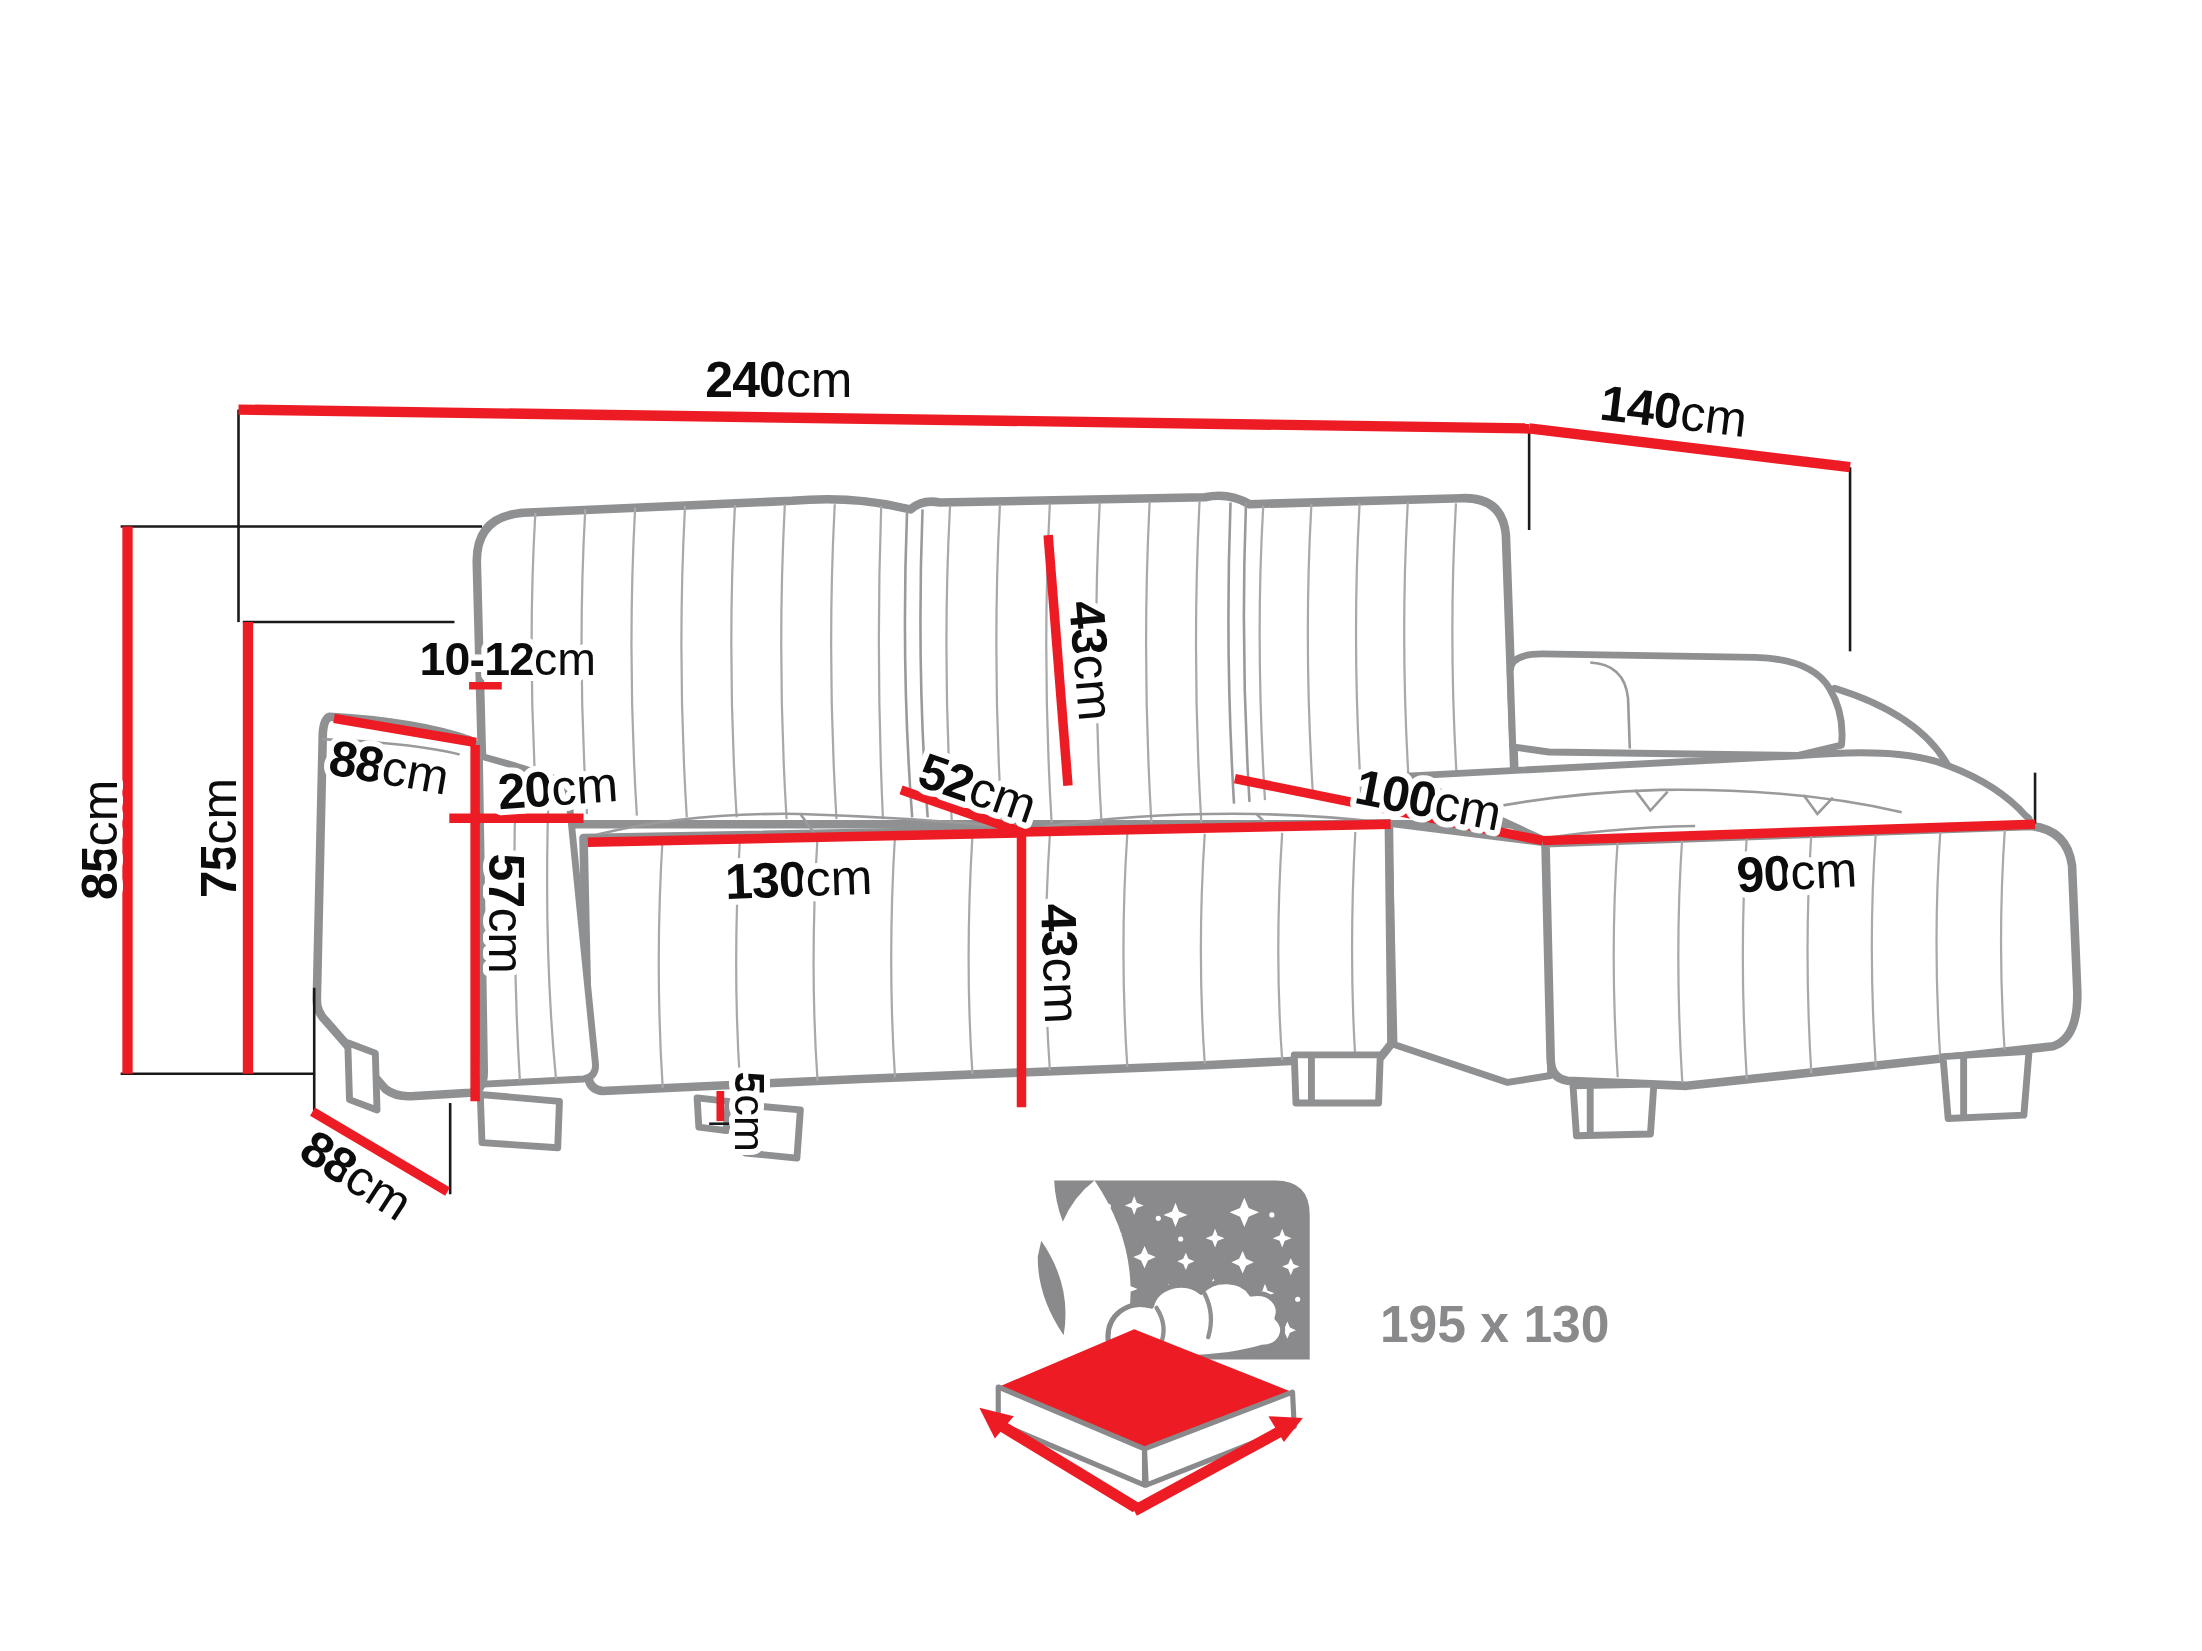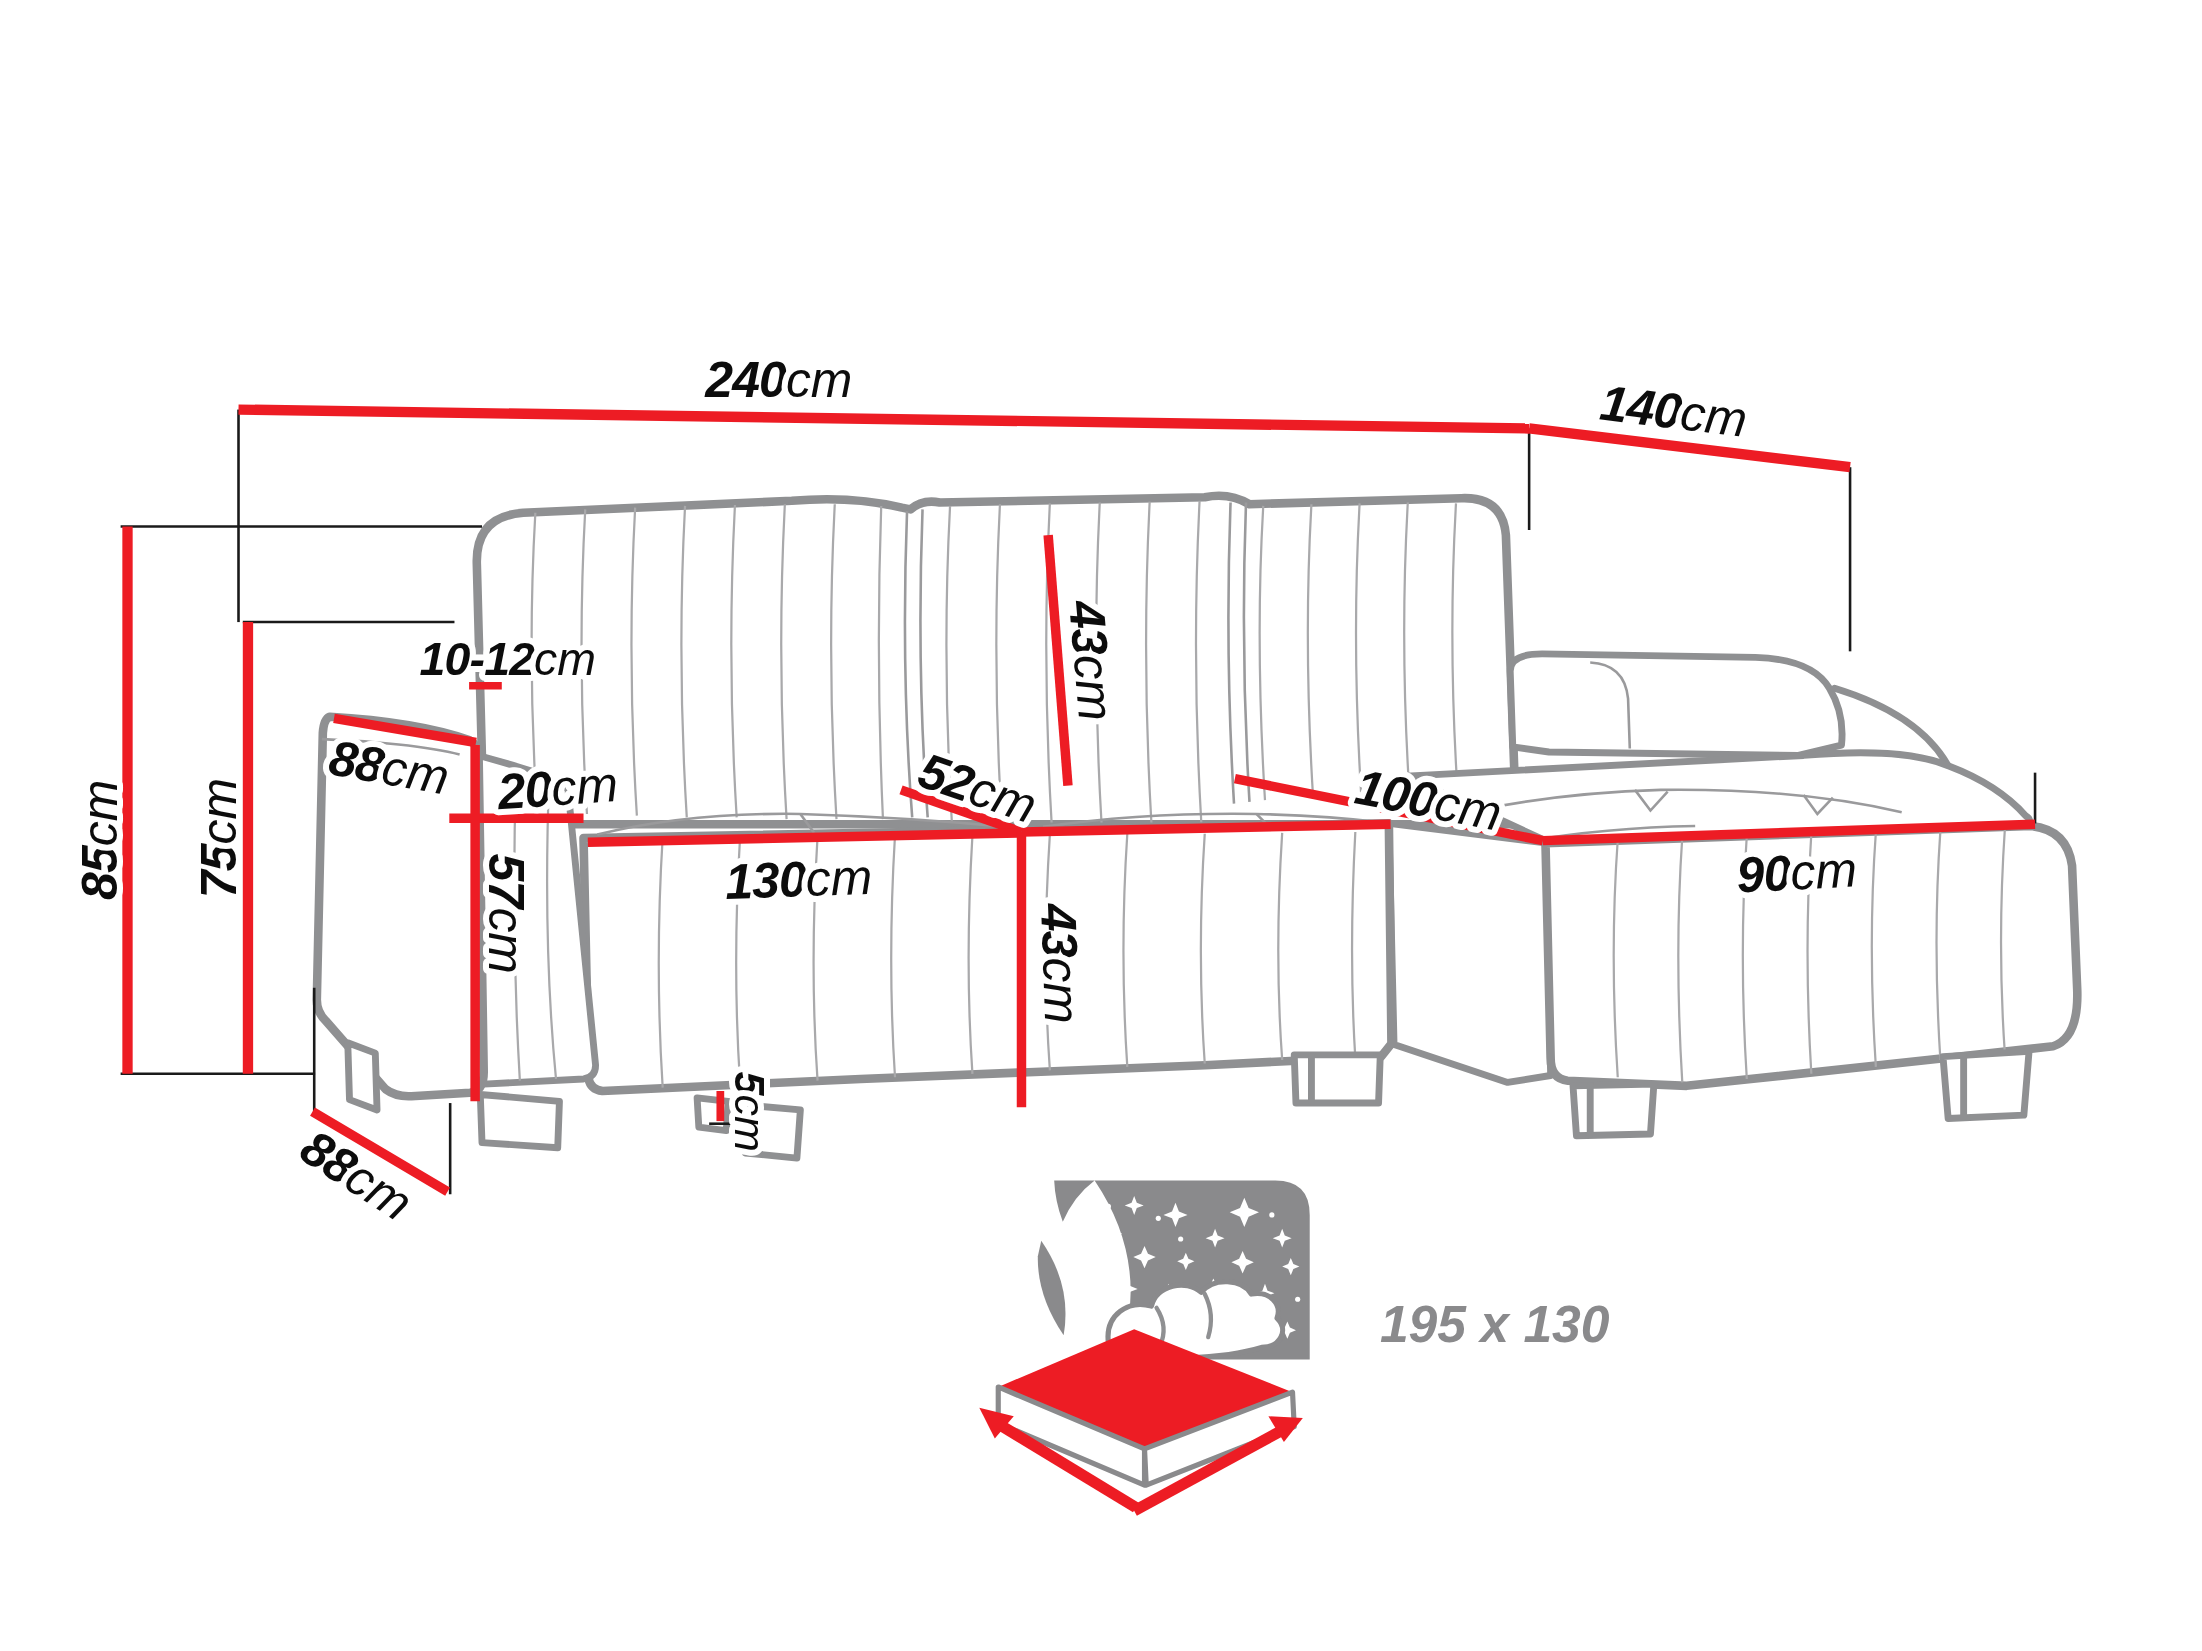--- a/index.html
+++ b/index.html
@@ -1,16 +1,16 @@
 <!DOCTYPE html>
 <html style="font-size:13.8px"><head>
 <meta charset="utf-8">
 <style>
   html,body { margin:0; padding:0; background:#ffffff; }
-  .stage { width:1798px; height:1652px; position:relative; background:#fff;font-style:italic; }
+  .stage { width:1798px; height:1652px; position:relative; background:#fff; }
   svg { display:block; }
   .outline   { fill:#ffffff; stroke:#8f9092; stroke-width:10; stroke-linejoin:round; stroke-linecap:round; }
   .outline-t { fill:#ffffff; stroke:#8f9092; stroke-width:8;  stroke-linejoin:round; stroke-linecap:round; }
   .edge      { fill:none;    stroke:#8f9092; stroke-width:8;  stroke-linejoin:round; stroke-linecap:round; }
   .stitch    { fill:none; stroke:#a9a9ab; stroke-width:2.6; }
   .seam      { fill:none; stroke:#9a9a9c; stroke-width:3; }
   .red       { fill:none; stroke:#ed1c24; stroke-width:12; stroke-linecap:butt; }
   .red-m     { fill:none; stroke:#ed1c24; stroke-width:11; stroke-linecap:butt; }
   .red-tick  { fill:none; stroke:#ed1c24; stroke-width:9;  stroke-linecap:butt; }
   .ext       { fill:none; stroke:#1a1a1a; stroke-width:3; }

